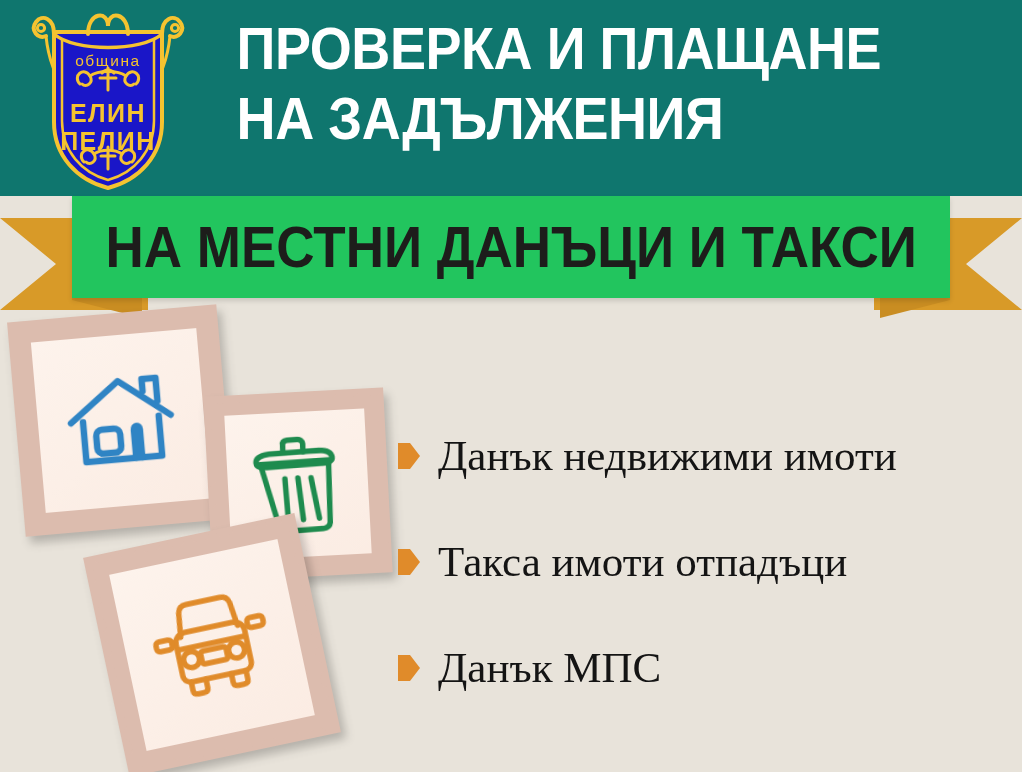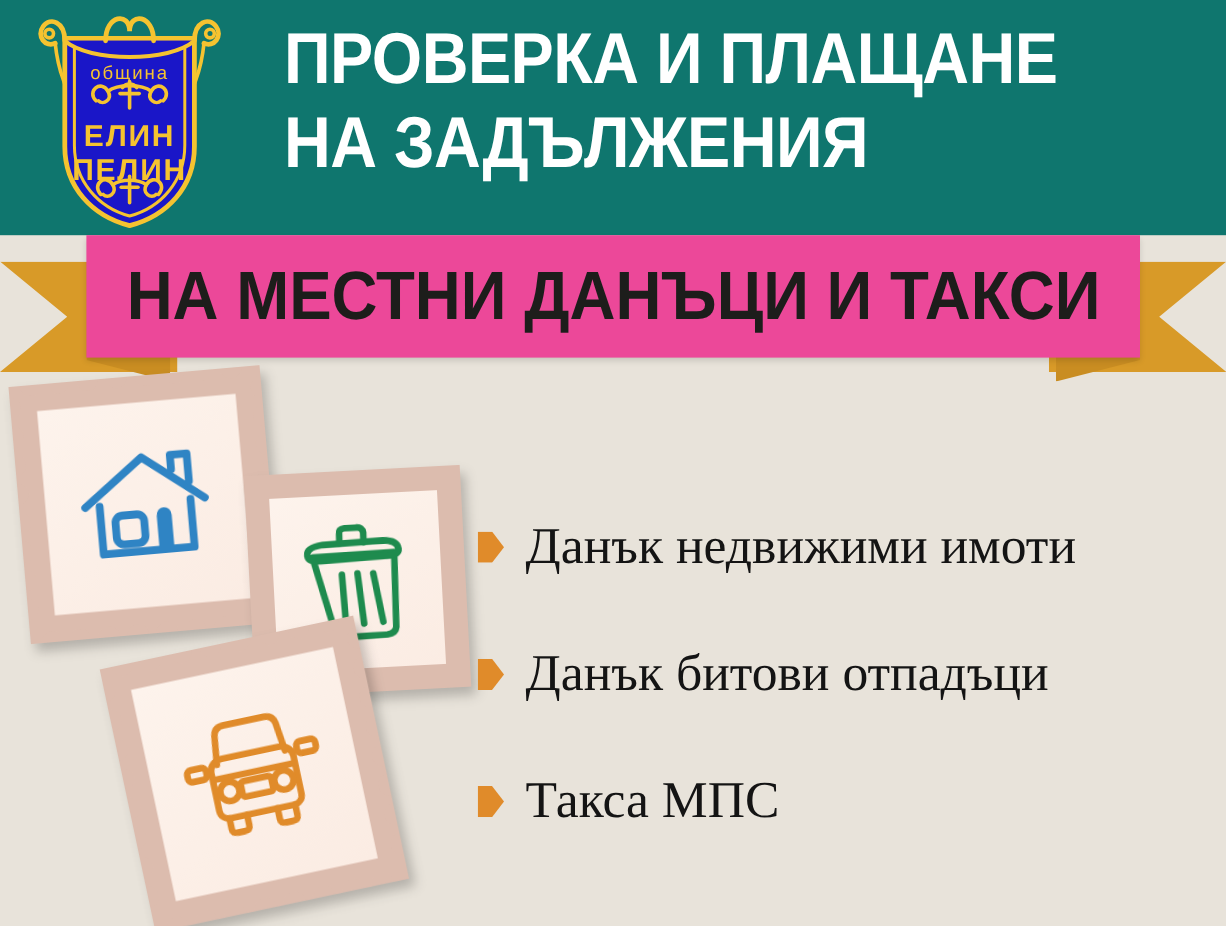--- a/index.html
+++ b/index.html
@@ -67,21 +67,21 @@
   .ribbon-fold{
     position:absolute;top:96px;
     width:70px;height:26px;
     background:#c98d22;
   }
   .ribbon-fold.left{left:72px;clip-path:polygon(0 0,70px 0,70px 26px,0 8px);}
   .ribbon-fold.right{right:72px;clip-path:polygon(0 0,70px 0,70px 8px,0 26px);}
   .ribbon-main{
     position:absolute;left:72px;top:0px;
     width:878px;height:102px;
-    background:#ec4899;
+    background:#22c55e;
     display:flex;align-items:center;justify-content:center;
     box-shadow:0 3px 5px rgba(0,0,0,0.13);
   }
   .ribbon-text{
     color:#1d1d1b;
     font-family:"Liberation Sans", sans-serif;
     font-weight:bold;
     font-size:57px;
     line-height:60px;
     letter-spacing:0px;
@@ -385,23 +385,23 @@
 
   <div class="task-list">
 
     <div class="task-item">
       <span class="task-bullet"></span>
       <span class="task-label">Данък недвижими имоти</span>
     </div>
 
     <div class="task-item">
       <span class="task-bullet"></span>
-      <span class="task-label">Данък битови отпадъци</span>
+      <span class="task-label">Такса имоти отпадъци</span>
     </div>
 
     <div class="task-item">
       <span class="task-bullet"></span>
-      <span class="task-label">Такса МПС</span>
+      <span class="task-label">Данък МПС</span>
     </div>
 
   </div>
 
 </div>
 
 </body></html>

